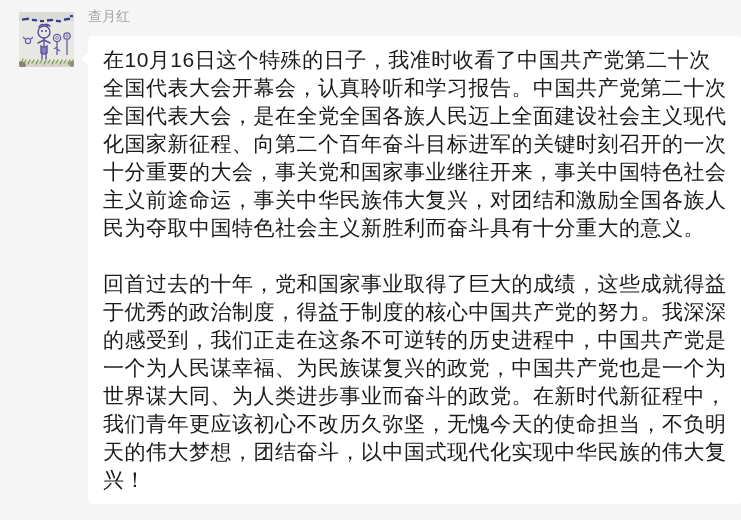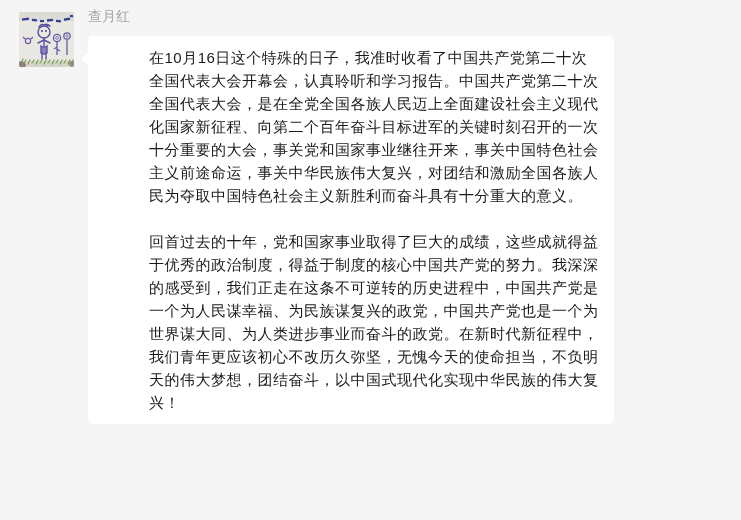--- a/index.html
+++ b/index.html
@@ -55,26 +55,25 @@
   .bubble-tail {
     position: absolute;
     left: -7px;
     top: 16px;
     width: 0; height: 0;
     border-top: 7px solid transparent;
     border-bottom: 7px solid transparent;
     border-right: 8px solid var(--bubble);
   }
   .bubble-text {
-    font-size: 15px;
-    line-height: 23px;
+    font-size: 21px;
+    line-height: 28px;
     color: var(--text);
     white-space: pre;
     letter-spacing: 0.5px;
-    margin-left: 46px;
   }
 </style>
 </head>
 <body>
 
 <div class="chat-area">
   <div class="message-row">
 
     <div class="avatar">
       <svg viewBox="0 0 55 55" xmlns="http://www.w3.org/2000/svg">

